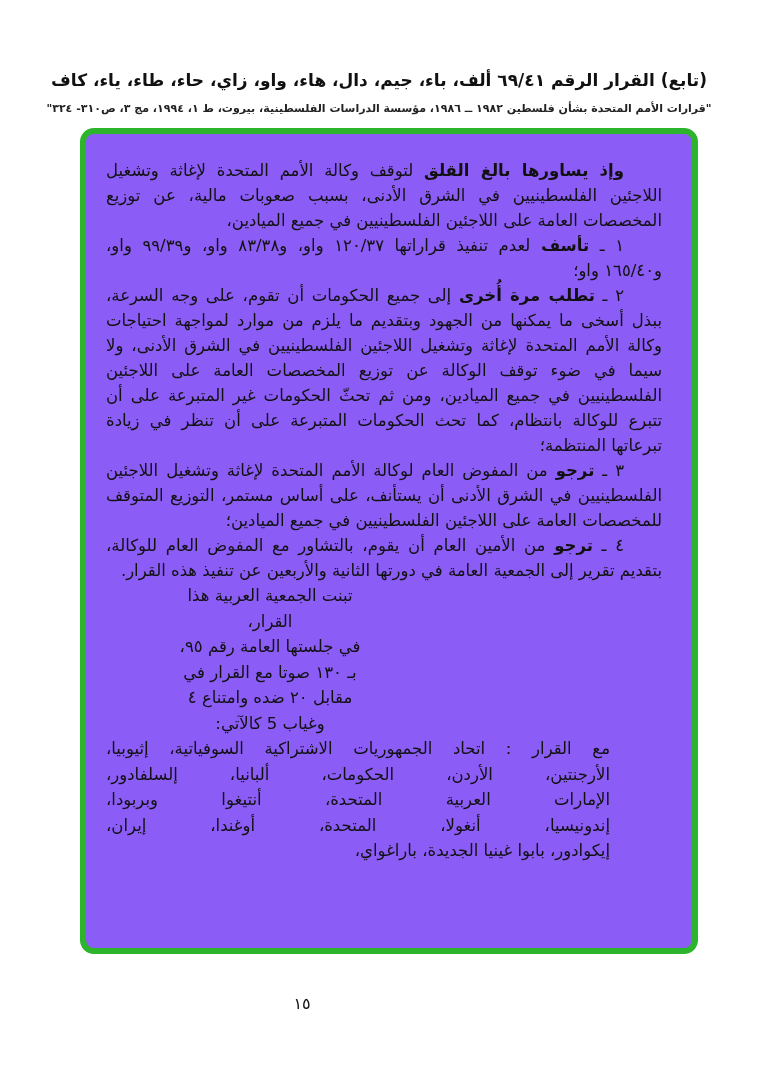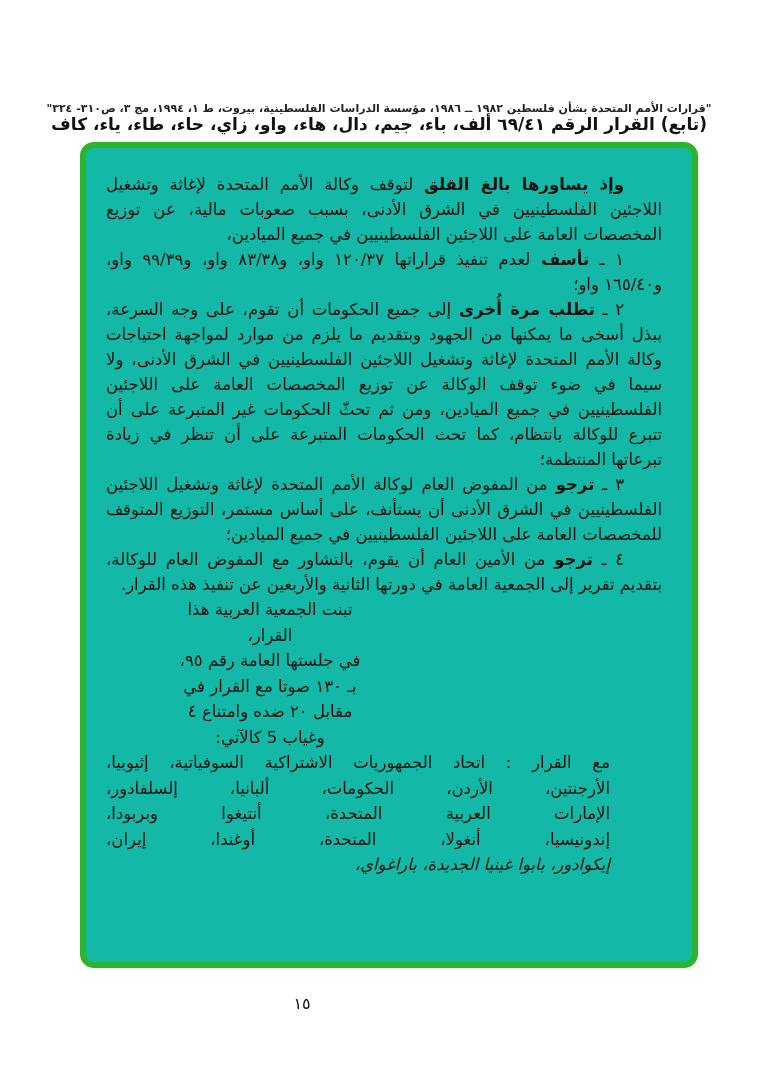--- a/index.html
+++ b/index.html
@@ -3,45 +3,45 @@
 <meta charset="utf-8">
 <style>
   html,body{margin:0;padding:0;background:#e8e8e8;}
   .page{
     position:relative;width:758px;height:1078px;background:#ffffff;
     font-family:"DejaVu Sans",sans-serif;direction:rtl;color:#111;overflow:hidden;
     margin:0 auto;
   }
   .doc-title{
     position:absolute;top:70px;left:40px;right:40px;text-align:center;
-    font-size:17px;font-weight:bold;letter-spacing:0;white-space:nowrap;margin-top:44px;
+    font-size:17px;font-weight:bold;letter-spacing:0;white-space:nowrap;
   }
   .doc-subtitle{
     position:absolute;top:102px;left:30px;right:30px;text-align:center;
     font-size:11px;font-weight:bold;color:#222;white-space:nowrap;
   }
   .green-box{
-    position:absolute;left:80px;top:142px;width:606px;height:814px;
-    border:6px solid #2cb52c;border-radius:14px;background:#14b8a6;
+    position:absolute;left:80px;top:128px;width:606px;height:814px;
+    border:6px solid #2cb52c;border-radius:14px;background:#8b5cf6;
   }
   .content{
     position:absolute;top:0;left:0;right:0;bottom:0;
     padding:24px 30px 0 20px;
     font-size:16.5px;line-height:25px;text-align:justify;overflow:hidden;
   }
   .para{margin:0;text-indent:38px;}
   .b{font-weight:bold;}
   .adoption{
     width:190px;margin:0 297px 0 auto;text-align:center;line-height:25.5px;
   }
   .voting{
     width:504px;margin:0 52px 12px auto;line-height:25.5px;
   }
   .vline{text-align:justify;text-align-last:justify;}
-  .vline:last-child{text-align-last:right;font-style:italic;}
+  .vline:last-child{text-align-last:right;}
   .page-number{
     position:absolute;top:994px;left:281px;width:42px;text-align:center;
     font-size:16px;font-weight:normal;
   }
 </style>
 </head>
 <body>
 
 <div class="page">
 

